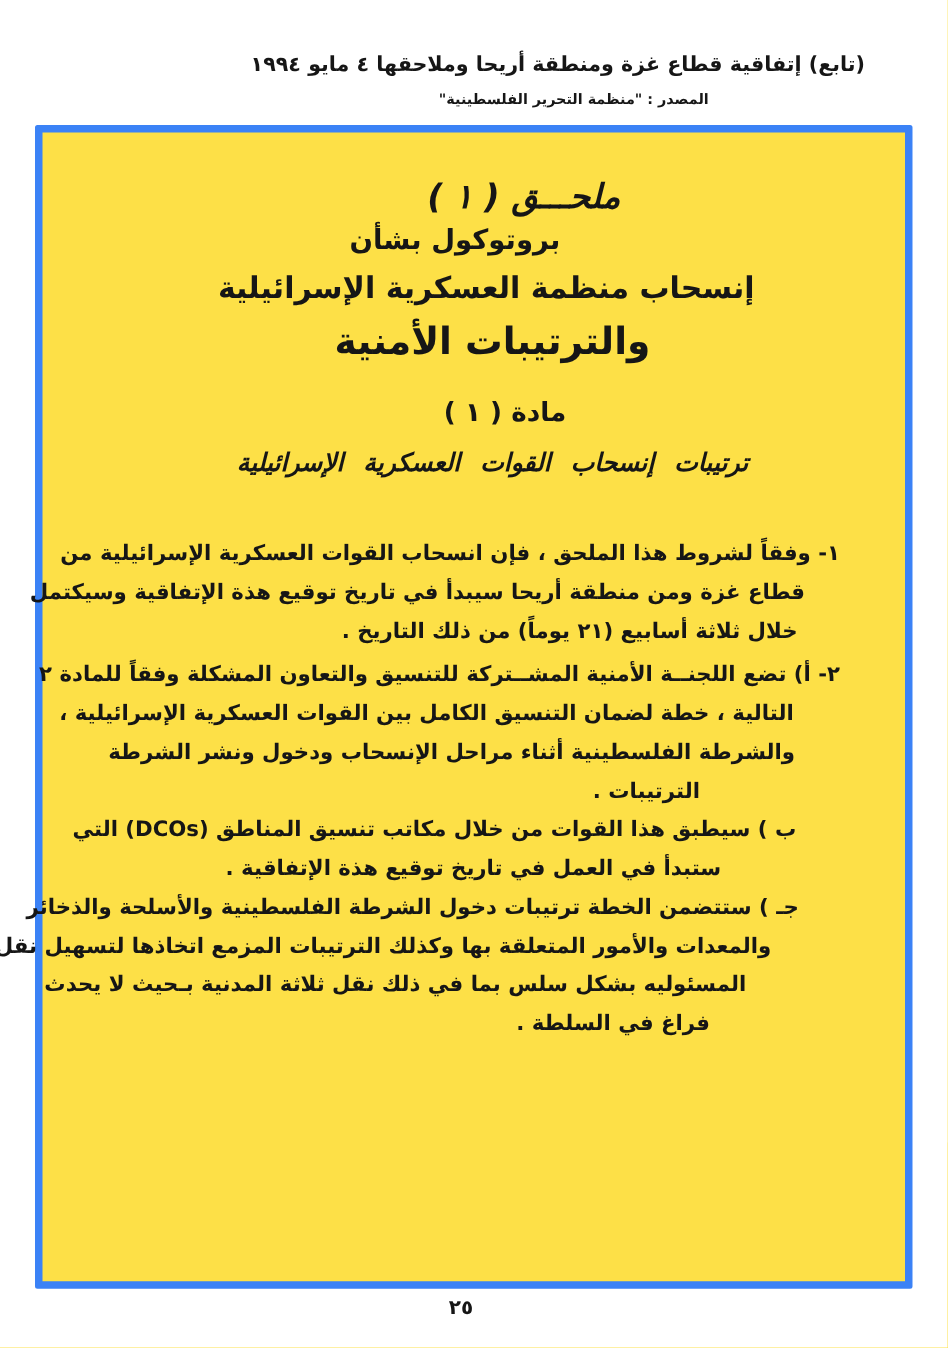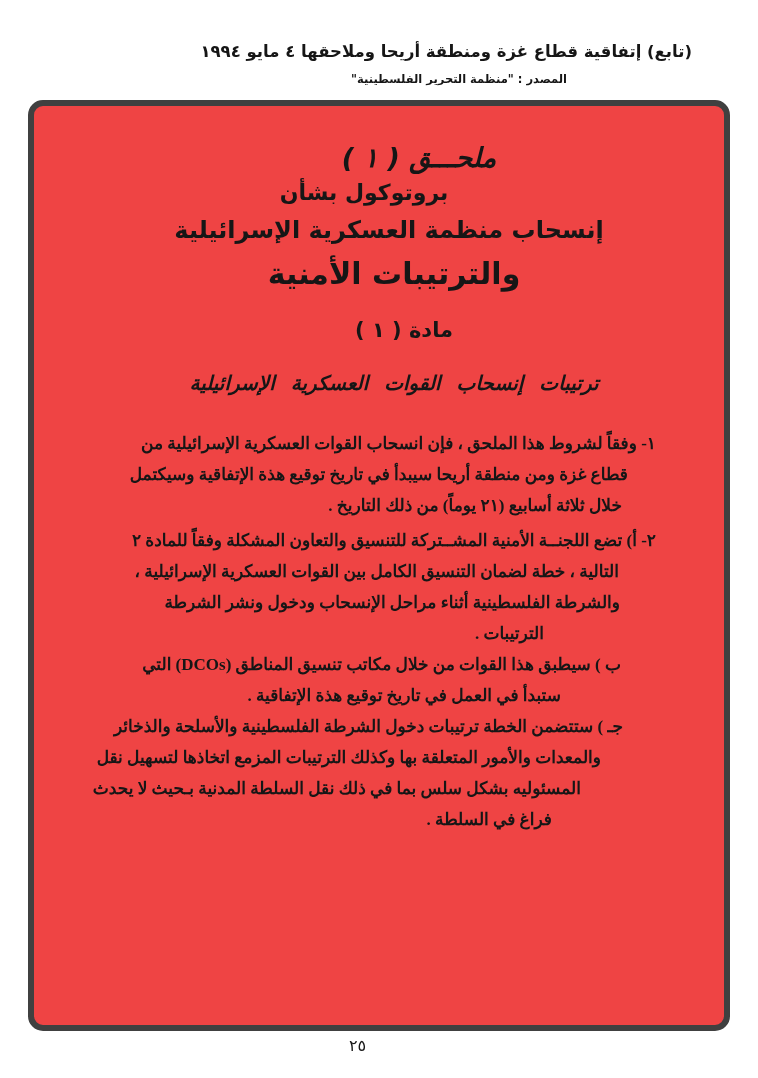--- a/index.html
+++ b/index.html
@@ -22,51 +22,51 @@
   .header-line2 {
     position: absolute; top: 72px; right: 191px;
     direction: rtl; white-space: nowrap;
     font-size: 11.5px; font-weight: bold;
   }
 
   
   .green-box {
     position: absolute; left: 28px; top: 100px;
     width: 702px; height: 931px;
-    border: 6px solid #404040;
-    border-radius: 15px;
+    border: 6px solid #3b82f6;
+    border-radius: 2px;
     box-sizing: border-box;
-    background: #ef4444;
+    background: #fde047;
   }
 
   
   .title-block { position: absolute; top: 36px; left: 0; right: 0; text-align: center; direction: rtl; }
   .t-annex { font-size: 27px; font-weight: bold; font-style: italic; transform: translateX(40px); margin-bottom: 7px; white-space: nowrap; }
   .t-sub1  { font-size: 22px; font-weight: bold; transform: translateX(-15px); margin-bottom: 11px; white-space: nowrap; }
   .t-sub2  { font-size: 24px; font-weight: bold; transform: translateX(10px); margin-bottom: 12px; white-space: nowrap; }
   .t-sub3  { font-size: 30px; font-weight: bold; transform: translateX(15px); white-space: nowrap; }
 
   
   .article-block { position: absolute; top: 212px; left: 0; right: 0; text-align: center; direction: rtl; }
-  .a-num   { font-size: 21px; font-weight: bold; transform: translateX(25px); margin-bottom: 29px; white-space: nowrap; }
+  .a-num   { font-size: 21px; font-weight: bold; transform: translateX(25px); margin-bottom: 16px; white-space: nowrap; }
   .a-title { font-size: 20px; font-weight: bold; font-style: italic; transform: translateX(15px); word-spacing: 9px; white-space: nowrap; }
 
   
-  .body-text { position: absolute; top: 322px; right: 68px; left: 55px; direction: rtl; font-family: Liberation Serif, serif; }
+  .body-text { position: absolute; top: 322px; right: 52px; left: 55px; direction: rtl; }
   .para { margin: 0; }
   .para.p2 { margin-top: 4px; }
   .line {
     text-align: right; white-space: nowrap;
     font-size: 17px; font-weight: bold;
     line-height: 31px;
   }
 
   .page-number {
-    position: absolute; top: 1036px; left: 349px;
-    font-size: 16px; font-weight: normal; direction: rtl;
+    position: absolute; top: 1036px; left: 359px;
+    font-size: 16px; font-weight: bold; direction: rtl;
   }
 </style>
 </head>
 <body>
 
 <div class="page">
 
   <div class="header-line1">(تابع) إتفاقية قطاع غزة ومنطقة أريحا وملاحقها ٤ مايو ١٩٩٤</div>
   <div class="header-line2">المصدر :  "منظمة التحرير الفلسطينية"</div>
 
@@ -100,21 +100,21 @@
       </div>
 
       <div class="para p3">
         <div class="line" style="margin-right:35px;">ب ) سيطبق هذا القوات من خلال مكاتب تنسيق المناطق (DCOs) التي</div>
         <div class="line" style="margin-right:95px;">ستبدأ في العمل في تاريخ توقيع هذة الإتفاقية .</div>
       </div>
 
       <div class="para p4">
         <div class="line" style="margin-right:33px;">جـ ) ستتضمن الخطة ترتيبات دخول الشرطة الفلسطينية والأسلحة والذخائر</div>
         <div class="line" style="margin-right:55px;">والمعدات والأمور المتعلقة بها وكذلك الترتيبات المزمع اتخاذها لتسهيل نقل</div>
-        <div class="line" style="margin-right:75px;">المسئوليه بشكل سلس بما في ذلك نقل السلطة المدنية بـحيث لا يحدث</div>
+        <div class="line" style="margin-right:75px;">المسئوليه بشكل سلس بما في ذلك نقل ثلاثة المدنية بـحيث لا يحدث</div>
         <div class="line" style="margin-right:104px;">فراغ في السلطة .</div>
       </div>
 
     </div>
   </div>
 
   <div class="page-number">٢٥</div>
 
 </div>
 

